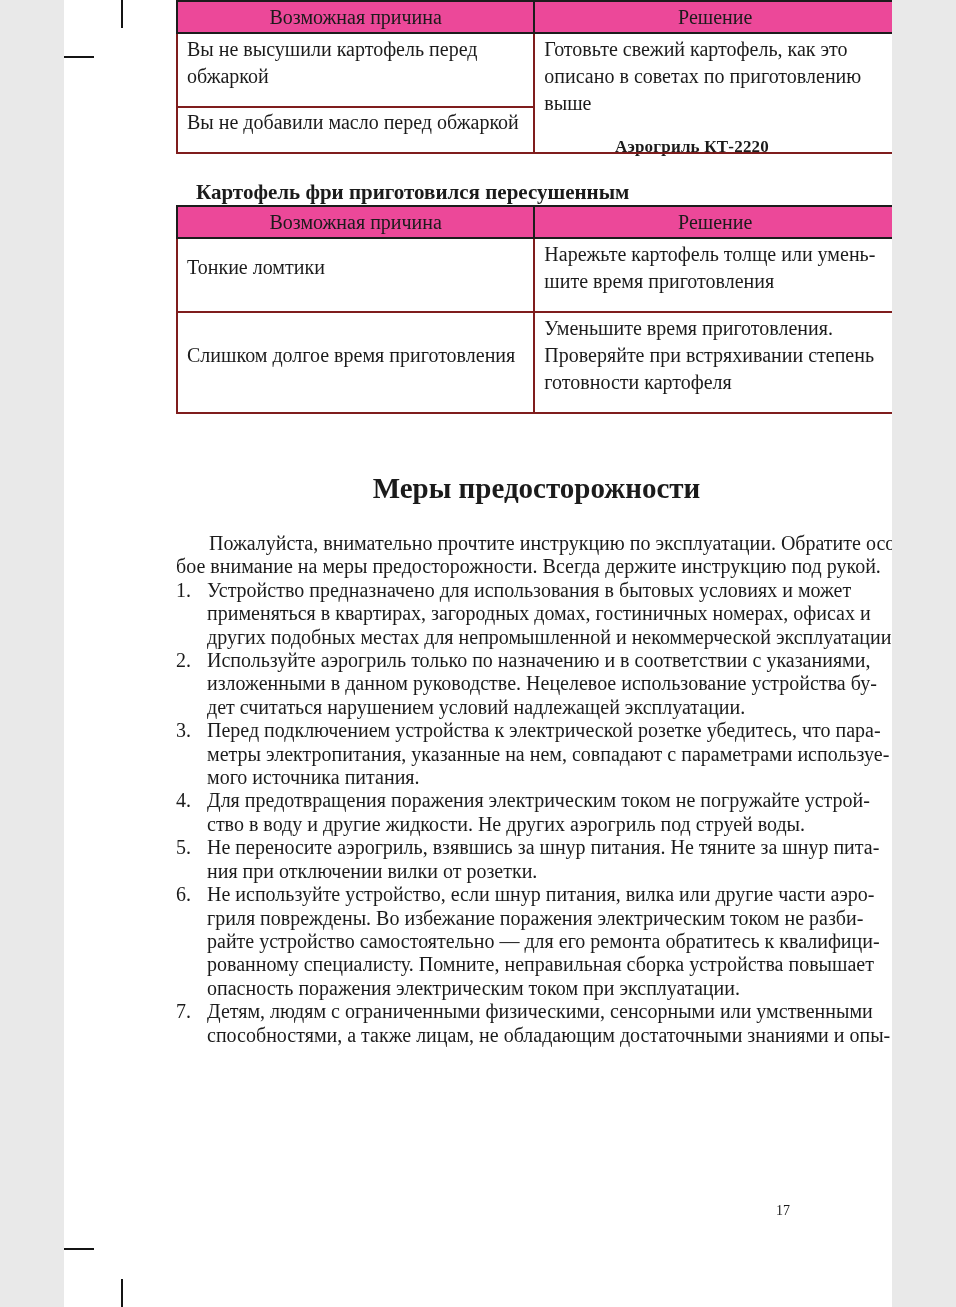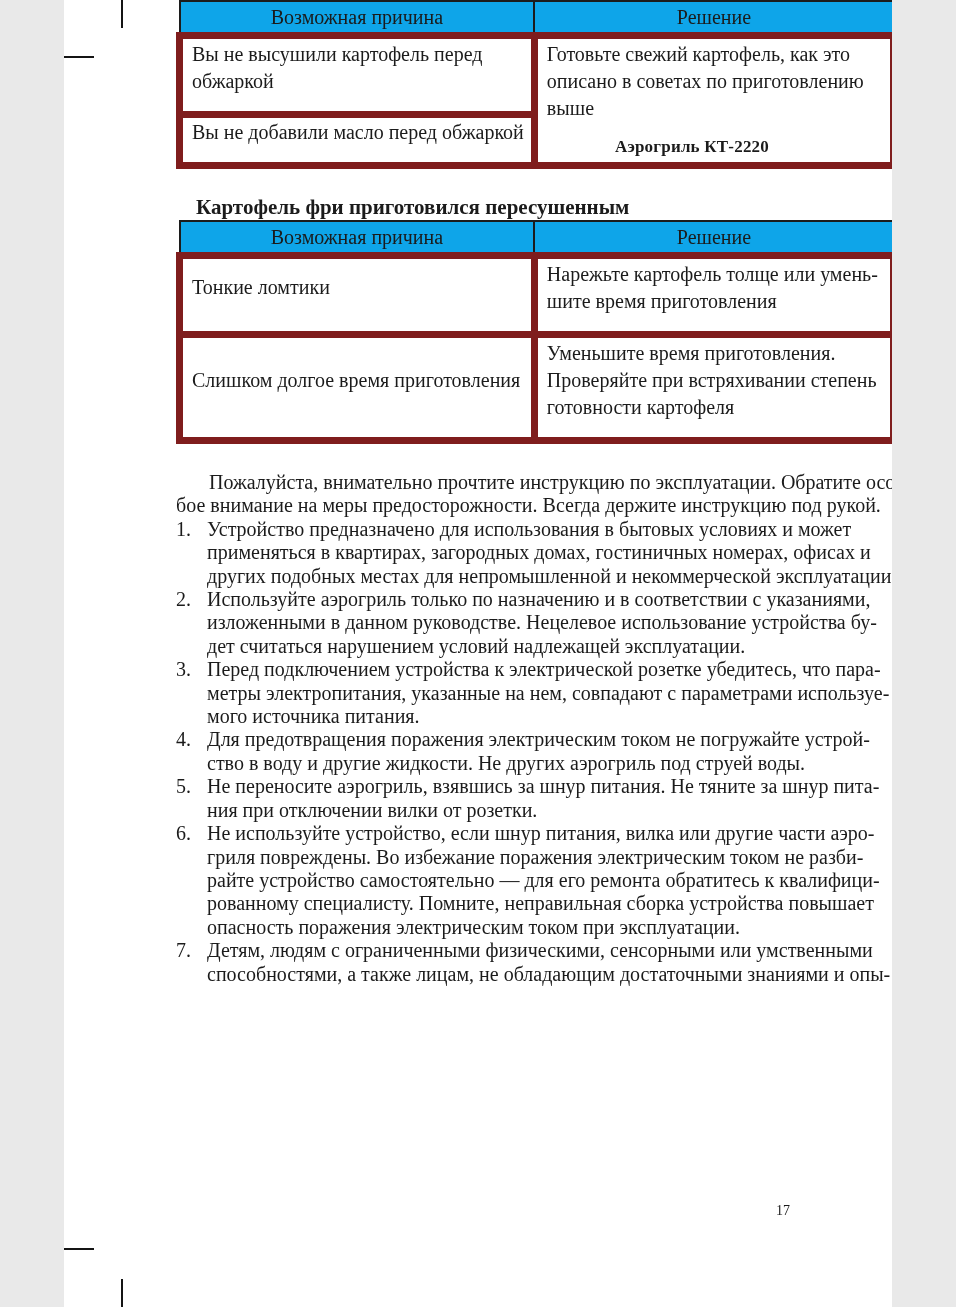--- a/index.html
+++ b/index.html
@@ -20,25 +20,25 @@
   .section-title{
     margin:0;padding-left:20px;font-size:21px;line-height:25px;font-weight:bold;
   }
   #title1{margin-top:189px;}
   #title2{margin-top:26px;}
   table{
     border-collapse:collapse;width:100%;table-layout:fixed;margin-top:0;
   }
   col.c1{width:49.7%;} col.c2{width:50.3%;}
   th{
-    background:#0ea5e9;font-weight:normal;font-size:20px;line-height:26px;
+    background:#ec4899;font-weight:normal;font-size:20px;line-height:26px;
     border:2px solid #1c1c1c;text-align:center;padding:2px 4px;
   }
   td{
-    font-size:20px;line-height:27px;border:7px solid #7f1d1d;
+    font-size:20px;line-height:27px;border:2px solid #7f1d1d;
     padding:1px 8px 16px 9px;white-space:pre;vertical-align:middle;
   }
   td.top{vertical-align:top;padding-top:2px;}
   .main-heading{
     margin:57px 0 0 0;font-size:29px;line-height:34px;font-weight:bold;text-align:center;
   }
   .body-text{font-size:20px;line-height:23.4px;}
   .intro{margin:27px 0 0 0;white-space:pre;text-indent:33px;}
   .li{display:flex;}
   .num{width:31px;flex:none;}
@@ -109,20 +109,21 @@
         </tr>
         <tr>
           <td>Слишком долгое время приготовления</td>
           <td class="top">Уменьшите время приготовления.
 Проверяйте при встряхивании степень
 готовности картофеля</td>
         </tr>
       </tbody>
     </table>
 
+    <h1 class="main-heading">Меры предосторожности</h1>
 
     <p class="body-text intro">Пожалуйста, внимательно прочтите инструкцию по эксплуатации. Обратите осо-
 бое внимание на меры предосторожности. Всегда держите инструкцию под рукой.</p>
 
     <div class="body-text">
       <div class="li">
         <span class="num">1.</span>
         <span class="text">Устройство предназначено для использования в бытовых условиях и может
 применяться в квартирах, загородных домах, гостиничных номерах, офисах и
 других подобных местах для непромышленной и некоммерческой эксплуатации.</span>

